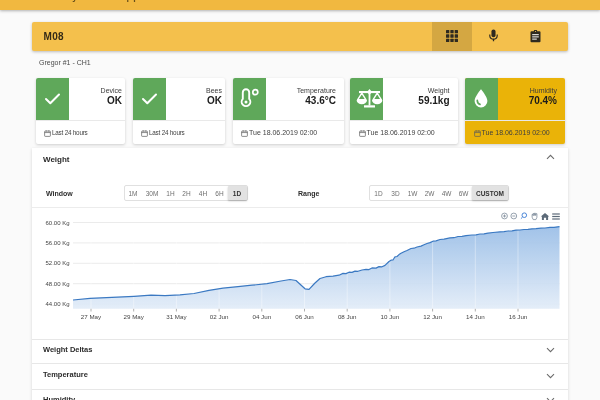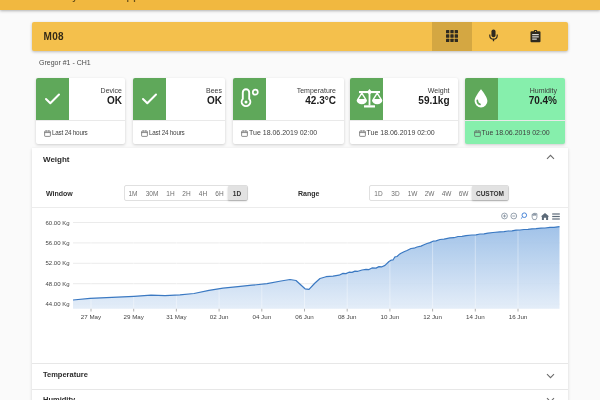--- a/index.html
+++ b/index.html
@@ -91,21 +91,21 @@
 
 <div class="abs card" style="left:232.5px;top:78px;width:111.5px;height:65.7px;background:#fff;border-radius:2px;box-shadow:0 1px 3px rgba(0,0,0,.18);">
   <div class="abs" style="left:0;top:0;width:33px;height:41.5px;background:#5fa85a;border-radius:2px 0 0 0;">
     <svg class="abs" style="left:7px;top:10px;" width="20" height="21" viewBox="0 0 20 21">
       <path fill="none" stroke="#fff" stroke-width="1.9" d="M2.8 10.8 L2.8 4.5 A3.2 3.2 0 0 1 9.2 4.5 L9.2 10.8 A4.35 4.35 0 1 1 2.8 10.8 Z"></path>
       <circle cx="6" cy="14.1" r="1.5" fill="#fff"></circle>
       <circle cx="15.3" cy="4.2" r="2.5" fill="none" stroke="#fff" stroke-width="1.7"></circle>
     </svg>
   </div>
   <div class="abs" style="right:8px;top:8.5px;font-size:7px;color:#3c3c3c;">Temperature</div>
-  <div class="abs" style="right:8px;top:17px;font-size:10px;font-weight:bold;color:#1c1c1c;">42.3°C</div>
+  <div class="abs" style="right:8px;top:17px;font-size:10px;font-weight:bold;color:#1c1c1c;">43.6°C</div>
   <div class="abs" style="left:0;top:41.5px;width:100%;height:24.2px;border-top:1px solid #e9e9e9;">
     <svg class="abs" style="left:8.5px;top:9px;" width="7" height="7" viewBox="0 0 9 9">
         <rect x="0.8" y="1.4" width="7.4" height="6.8" rx="0.8" fill="none" stroke="#5a5a5a" stroke-width="0.9"></rect>
         <line x1="0.8" y1="3.3" x2="8.2" y2="3.3" stroke="#5a5a5a" stroke-width="0.9"></line>
         <line x1="2.8" y1="0.4" x2="2.8" y2="2" stroke="#5a5a5a" stroke-width="0.9"></line>
         <line x1="6.2" y1="0.4" x2="6.2" y2="2" stroke="#5a5a5a" stroke-width="0.9"></line>
       </svg>
     <div class="abs" style="left:16.5px;top:8px;font-size:7px;color:#3f3f3f;">Tue 18.06.2019 02:00</div>
   </div>
 </div>
@@ -133,21 +133,21 @@
     <svg class="abs" style="left:8.5px;top:9px;" width="7" height="7" viewBox="0 0 9 9">
         <rect x="0.8" y="1.4" width="7.4" height="6.8" rx="0.8" fill="none" stroke="#5a5a5a" stroke-width="0.9"></rect>
         <line x1="0.8" y1="3.3" x2="8.2" y2="3.3" stroke="#5a5a5a" stroke-width="0.9"></line>
         <line x1="2.8" y1="0.4" x2="2.8" y2="2" stroke="#5a5a5a" stroke-width="0.9"></line>
         <line x1="6.2" y1="0.4" x2="6.2" y2="2" stroke="#5a5a5a" stroke-width="0.9"></line>
       </svg>
     <div class="abs" style="left:16.5px;top:8px;font-size:7px;color:#3f3f3f;">Tue 18.06.2019 02:00</div>
   </div>
 </div>
 
-<div class="abs card" style="left:465px;top:78px;width:100px;height:65.7px;background:#86efac;border-radius:2px;box-shadow:0 1px 3px rgba(0,0,0,.18);">
+<div class="abs card" style="left:465px;top:78px;width:100px;height:65.7px;background:#eab308;border-radius:2px;box-shadow:0 1px 3px rgba(0,0,0,.18);">
   <div class="abs" style="left:0;top:0;width:33px;height:41.5px;background:#5fa85a;border-radius:2px 0 0 0;">
     <svg class="abs" style="left:8px;top:10px;" width="16" height="21" viewBox="0 0 16 21">
       <path fill="#fff" d="M8 1.2 C8 1.2 1.6 8.6 1.6 13 A6.4 6.4 0 0 0 14.4 13 C14.4 8.6 8 1.2 8 1.2 Z"></path>
       <path fill="none" stroke="#5fa85a" stroke-width="1.7" stroke-linecap="round" d="M4.3 12.4 A4.3 4.3 0 0 0 7 16.4"></path>
     </svg>
   </div>
   <div class="abs" style="right:8px;top:8.5px;font-size:7px;color:#3c3c3c;">Humidity</div>
   <div class="abs" style="right:8px;top:17px;font-size:10px;font-weight:bold;color:#1c1c1c;">70.4%</div>
   <div class="abs" style="left:0;top:41.5px;width:100%;height:24.2px;border-top:1px solid #e9e9e9;">
     <svg class="abs" style="left:8.5px;top:9px;" width="7" height="7" viewBox="0 0 9 9">
@@ -275,20 +275,26 @@
       <text x="229.8" y="109">04 Jun</text>
       <text x="272.5" y="109">06 Jun</text>
       <text x="315.2" y="109">08 Jun</text>
       <text x="357.9" y="109">10 Jun</text>
       <text x="400.6" y="109">12 Jun</text>
       <text x="443.3" y="109">14 Jun</text>
       <text x="486" y="109">16 Jun</text>
     </g>
   </svg>
 
+  <div class="abs" style="left:0;top:190.7px;width:535.5px;height:24.7px;border-top:1px solid #e7e7e7;">
+    <div class="abs" style="left:11px;top:5.5px;font-size:7.5px;font-weight:bold;color:#2b2b2b;">Weight Deltas</div>
+    <svg class="abs" style="left:514px;top:7.5px;" width="9" height="6" viewBox="0 0 9 6">
+        <path d="M1 1.2 L4.5 4.7 L8 1.2" stroke="#6b6b6b" stroke-width="1.05" fill="none"></path>
+      </svg>
+  </div>
   <div class="abs" style="left:0;top:215.4px;width:535.5px;height:25.7px;border-top:1px solid #e7e7e7;">
     <div class="abs" style="left:11px;top:6px;font-size:7.5px;font-weight:bold;color:#2b2b2b;">Temperature</div>
     <svg class="abs" style="left:514px;top:9px;" width="9" height="6" viewBox="0 0 9 6">
         <path d="M1 1.2 L4.5 4.7 L8 1.2" stroke="#6b6b6b" stroke-width="1.05" fill="none"></path>
       </svg>
   </div>
   <div class="abs" style="left:0;top:241.1px;width:535.5px;height:19px;border-top:1px solid #e7e7e7;">
     <div class="abs" style="left:11px;top:4.5px;font-size:7.5px;font-weight:bold;color:#2b2b2b;">Humidity</div>
     <svg class="abs" style="left:514px;top:6.5px;" width="9" height="6" viewBox="0 0 9 6">
         <path d="M1 1.2 L4.5 4.7 L8 1.2" stroke="#6b6b6b" stroke-width="1.05" fill="none"></path>

